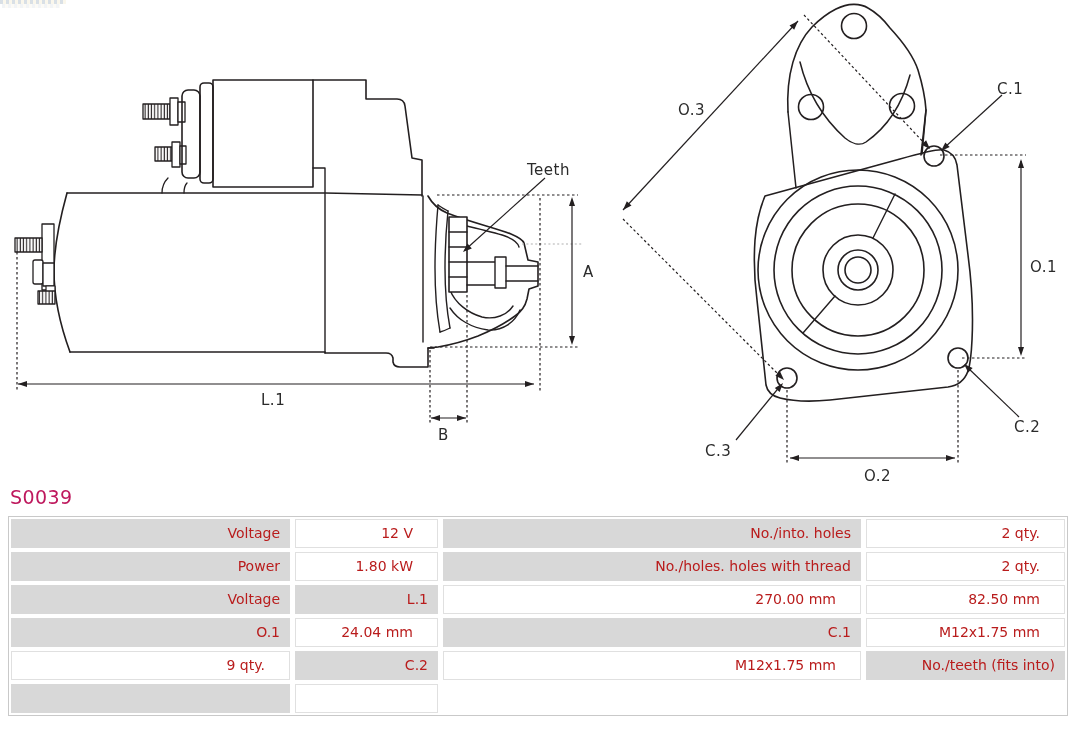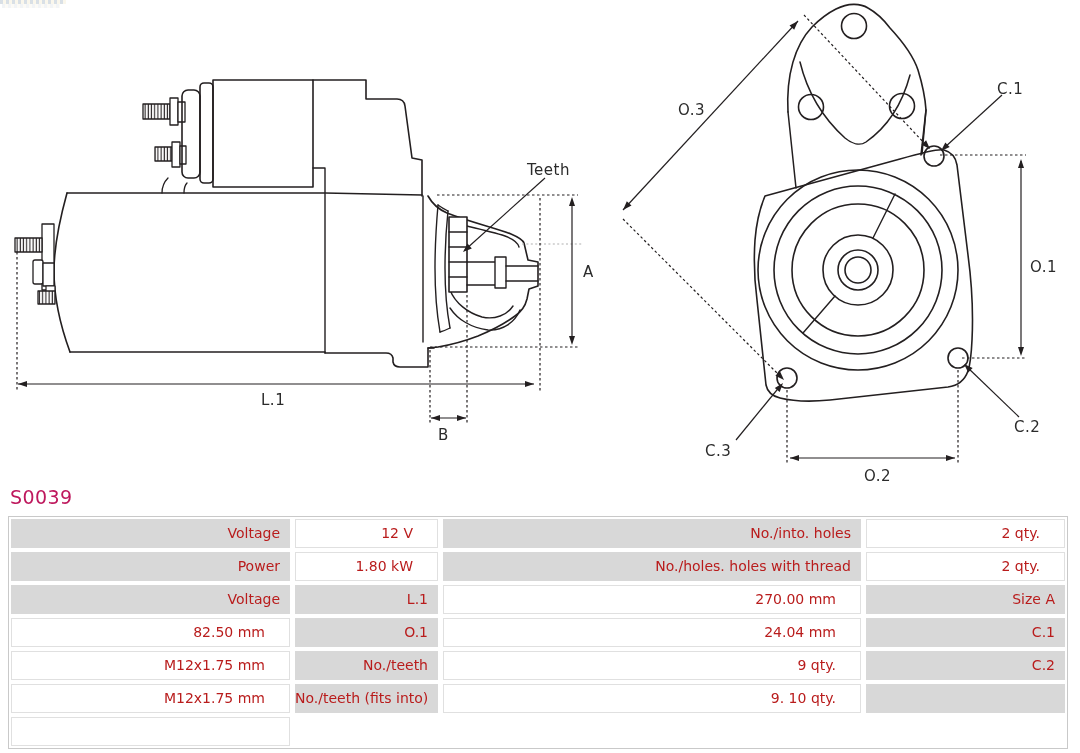--- a/index.html
+++ b/index.html
@@ -174,32 +174,29 @@
 
     <div class="cell lbl">Power</div>
     <div class="cell val">1.80 kW</div>
     <div class="cell lbl">No./holes. holes with thread</div>
     <div class="cell val">2 qty.</div>
 
     <div class="cell lbl">Voltage</div>
     <div class="cell lbl">L.1</div>
     <div class="cell val">270.00 mm</div>
 
-    <div class="cell lbl">Size A</div>
     <div class="cell val">82.50 mm</div>
     <div class="cell lbl">O.1</div>
 
     <div class="cell val">24.04 mm</div>
     <div class="cell lbl">C.1</div>
     <div class="cell val">M12x1.75 mm</div>
 
-    <div class="cell lbl">No./teeth</div>
     <div class="cell val">9 qty.</div>
     <div class="cell lbl">C.2</div>
     <div class="cell val">M12x1.75 mm</div>
 
     <div class="cell lbl">No./teeth (fits into)</div>
-    <div class="cell val">9. 10 qty.</div>
     <div class="cell lbl"></div>
     <div class="cell val"></div>
   </div>
 
 </div>
 
 </body></html>

